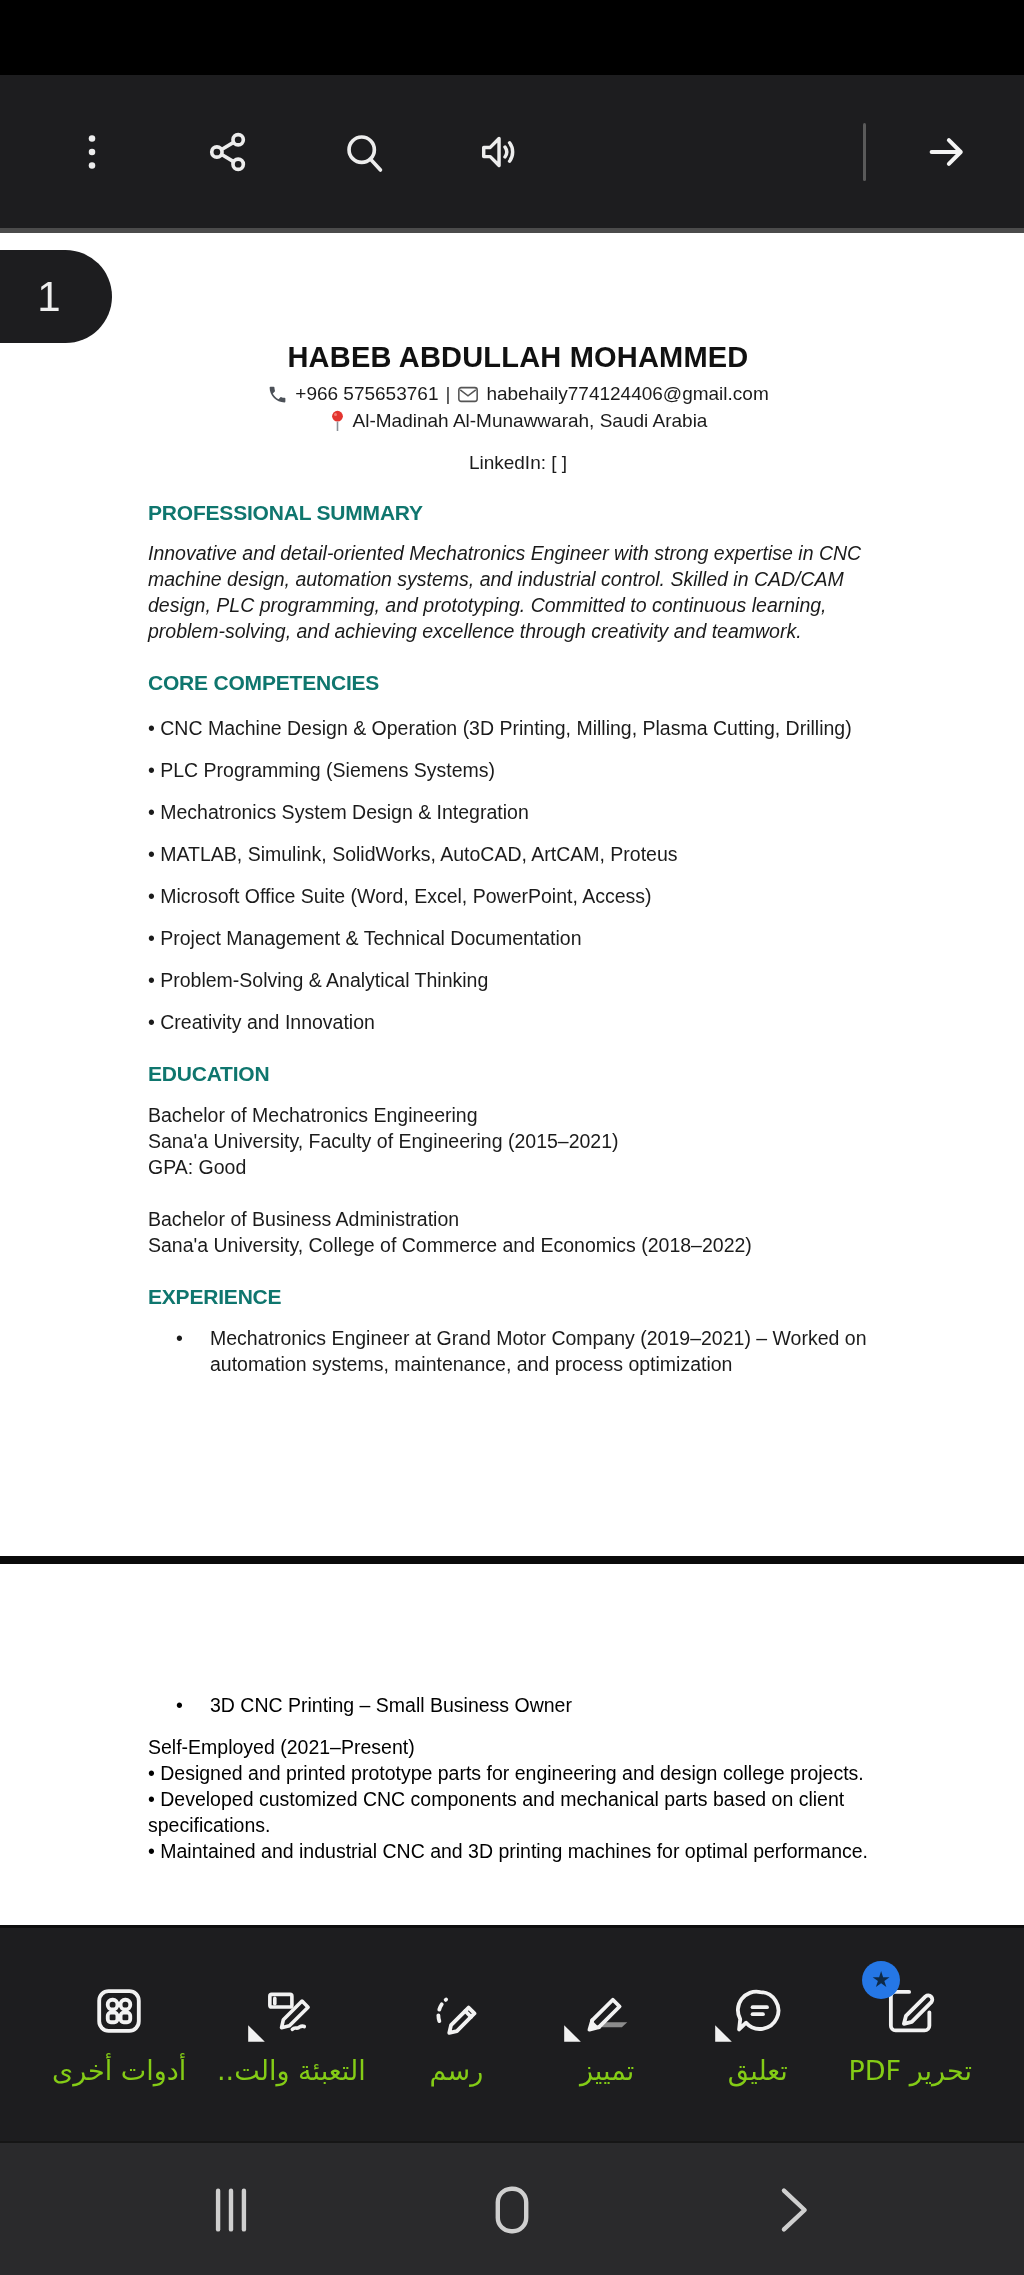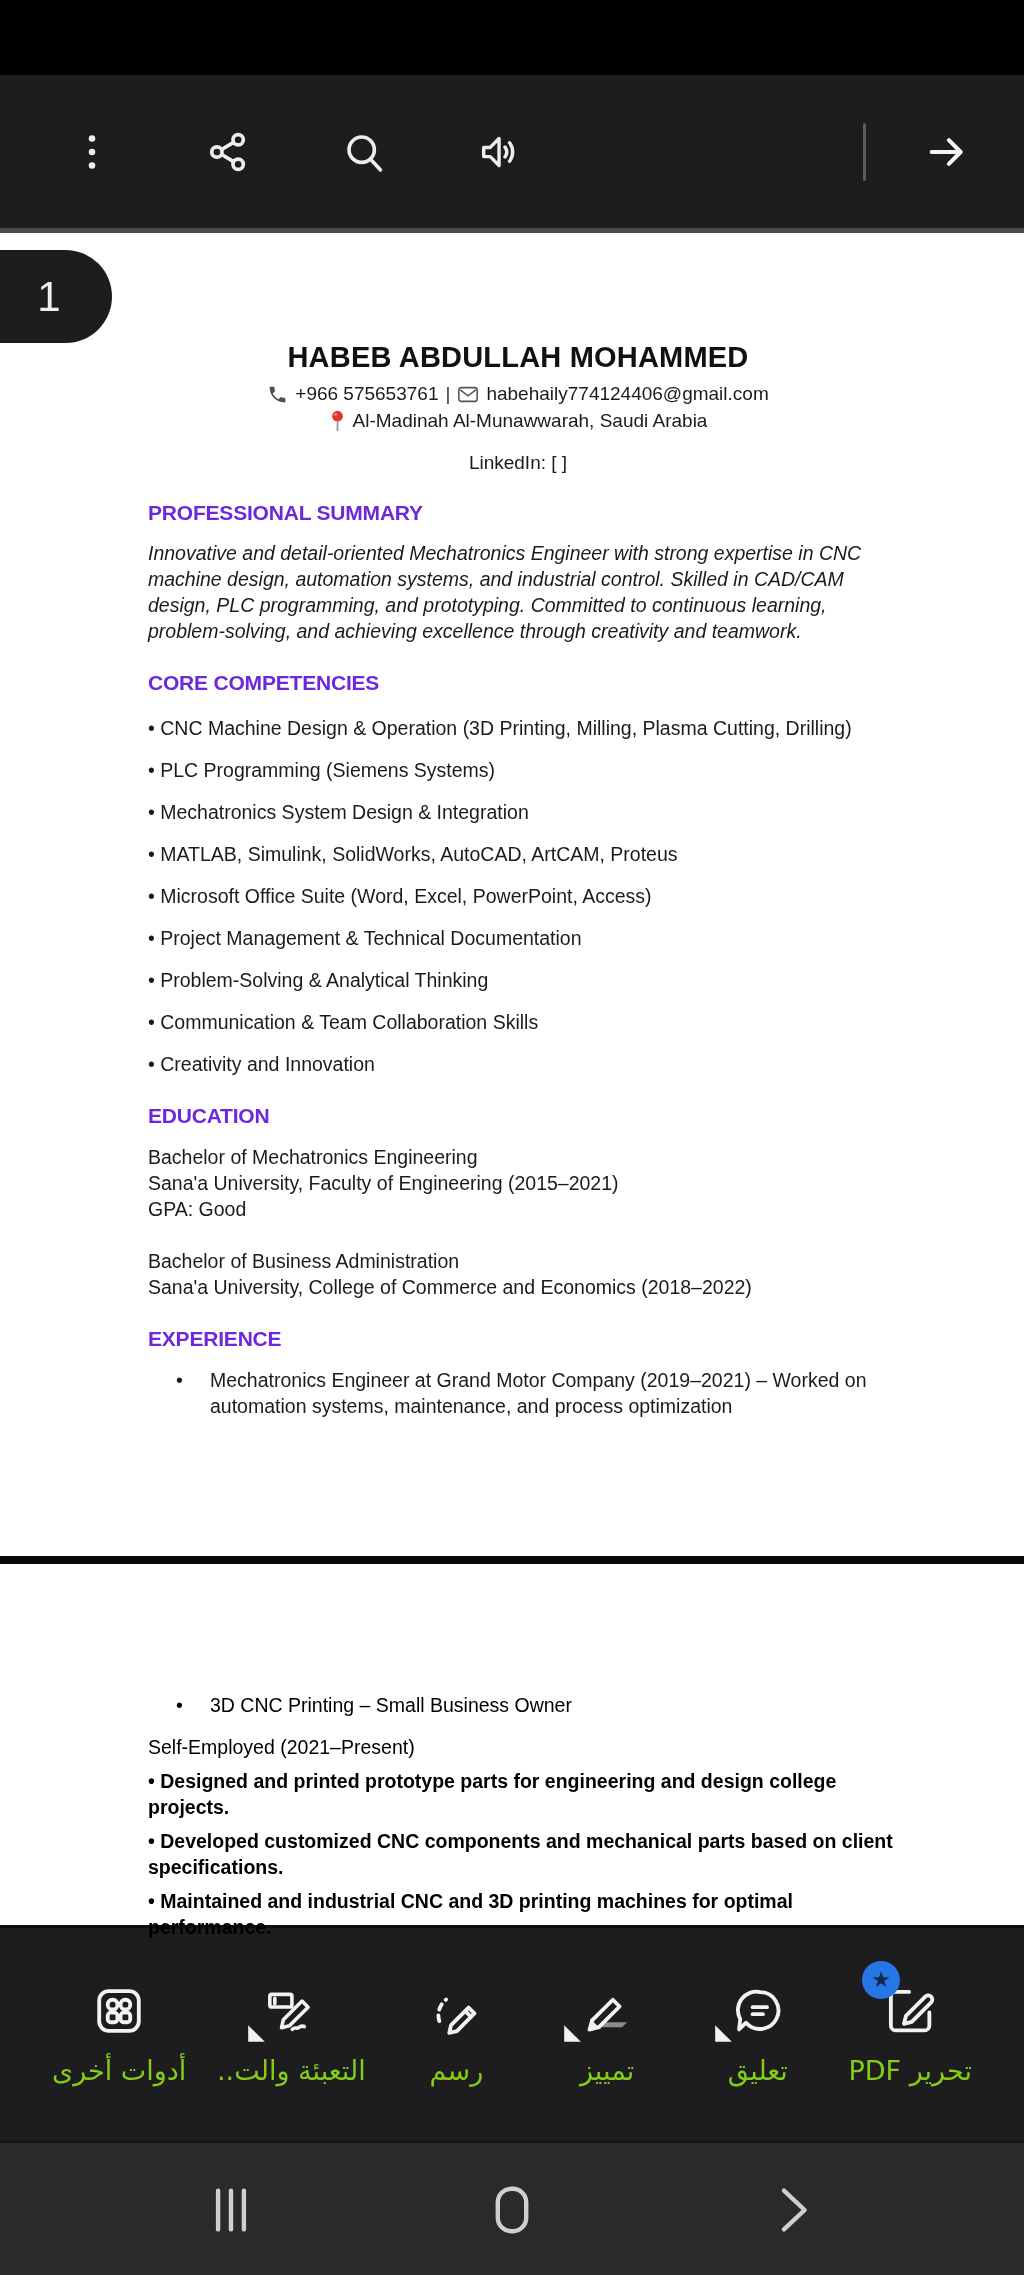--- a/index.html
+++ b/index.html
@@ -33,34 +33,34 @@
 
   .doc { padding:108px 136px 0 148px; color:#1b1b1b; }
   .doc-header { text-align:center; }
   .doc-name { font-size:29px; font-weight:700; color:#111; letter-spacing:.2px; }
   .contact-line { font-size:19px; margin-top:9px; display:flex; justify-content:center; align-items:center; gap:7px; }
   .contact-line svg { flex:0 0 auto; }
   .contact-sep { color:#333; }
   .loc-line { margin-top:5px; }
   .li-line { margin-top:5px; }
 
-  .sec-heading { color:#6d28d9; font-weight:700; font-size:21px; letter-spacing:-0.2px; margin-top:27px; }
+  .sec-heading { color:#0f766e; font-weight:700; font-size:21px; letter-spacing:-0.2px; margin-top:27px; }
   .body-par { font-size:19.5px; line-height:26px; margin-top:15px; width:745px;font-style:italic; }
 
   .dash-list { margin-top:20px; }
   .dash-item { font-size:19.5px; line-height:26px; margin-bottom:16px; width:745px; }
 
   .edu-block { font-size:19.5px; line-height:26px; margin-top:16px; width:745px; }
   .edu-block + .edu-block { margin-top:26px; }
 
   .disc-item { display:flex; margin-top:16px; width:730px; font-size:19.5px; line-height:26px; }
   .disc-item .dot { width:20px; flex:0 0 auto; margin-left:28px; margin-right:14px; }
 
   .p2-sub { font-size:19.5px; line-height:26px; margin-top:16px; }
-  .p2-list .dash-item { margin-top:8px; margin-bottom:0;font-weight:bold; }
+  .p2-list .dash-item { margin-top:0; margin-bottom:0; }
 
   
   .bottom-toolbar {
     height:216px; background:#1d1d1f; border-top:3px solid #0e0e0e;
     display:flex; align-items:center; justify-content:space-between;
     padding:0 52px;
   }
   .tool { background:none; border:none; cursor:pointer; display:flex; flex-direction:column; align-items:center; gap:16px; position:relative; min-width:120px; }
   .tool-icon { position:relative; width:56px; height:56px; display:flex; align-items:center; justify-content:center; }
   .tool-icon svg.main { width:54px; height:54px; }
@@ -161,21 +161,20 @@
 
       <div class="sec-heading">CORE COMPETENCIES</div>
       <div class="dash-list">
         <div class="dash-item">• CNC Machine Design &amp; Operation (3D Printing, Milling, Plasma Cutting, Drilling)</div>
         <div class="dash-item">• PLC Programming (Siemens Systems)</div>
         <div class="dash-item">• Mechatronics System Design &amp; Integration</div>
         <div class="dash-item">• MATLAB, Simulink, SolidWorks, AutoCAD, ArtCAM, Proteus</div>
         <div class="dash-item">• Microsoft Office Suite (Word, Excel, PowerPoint, Access)</div>
         <div class="dash-item">• Project Management &amp; Technical Documentation</div>
         <div class="dash-item">• Problem-Solving &amp; Analytical Thinking</div>
-        <div class="dash-item">• Communication &amp; Team Collaboration Skills</div>
         <div class="dash-item">• Creativity and Innovation</div>
       </div>
 
       <div class="sec-heading">EDUCATION</div>
       <div class="edu-block">
         <div>Bachelor of Mechatronics Engineering</div>
         <div>Sana'a University, Faculty of Engineering (2015–2021)</div>
         <div>GPA: Good</div>
       </div>
       <div class="edu-block">

